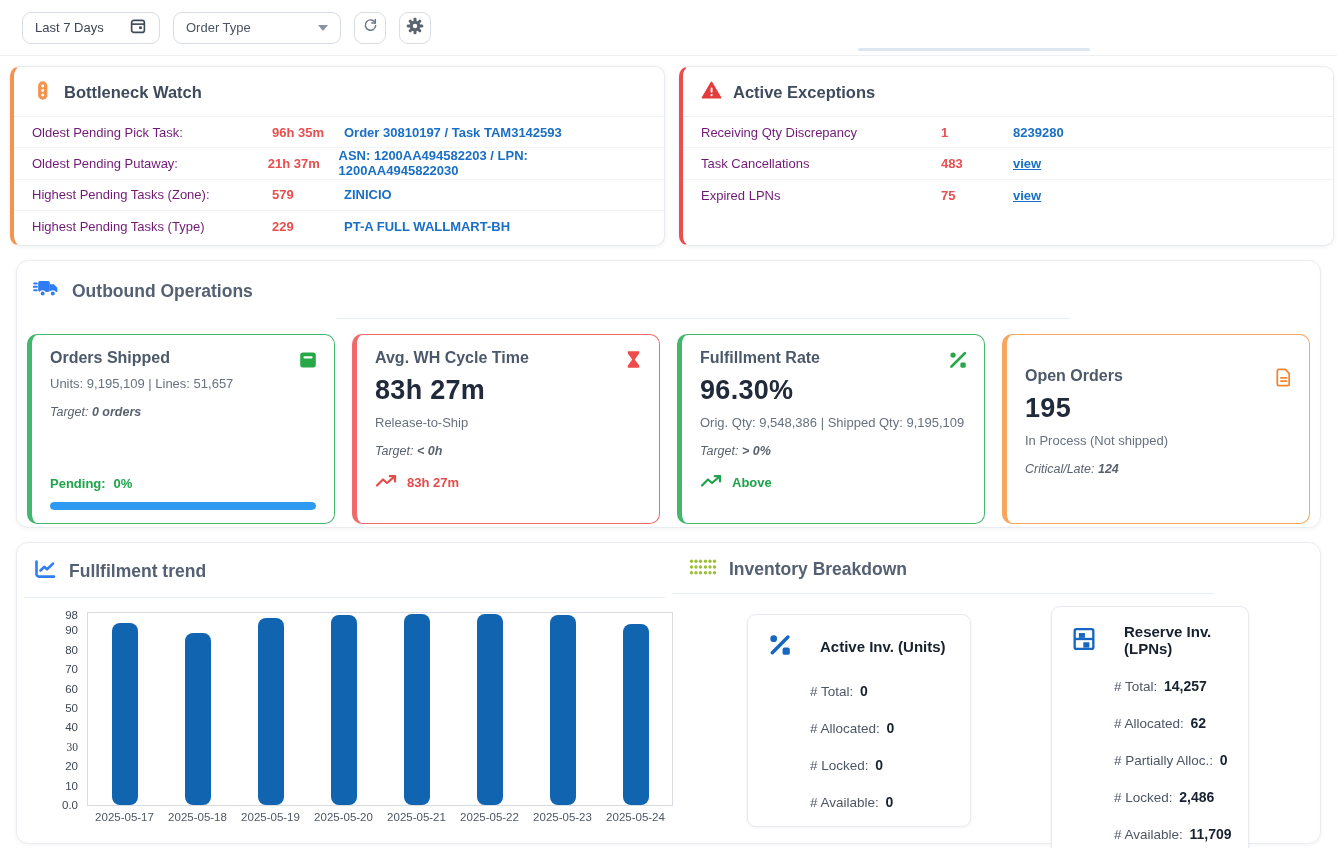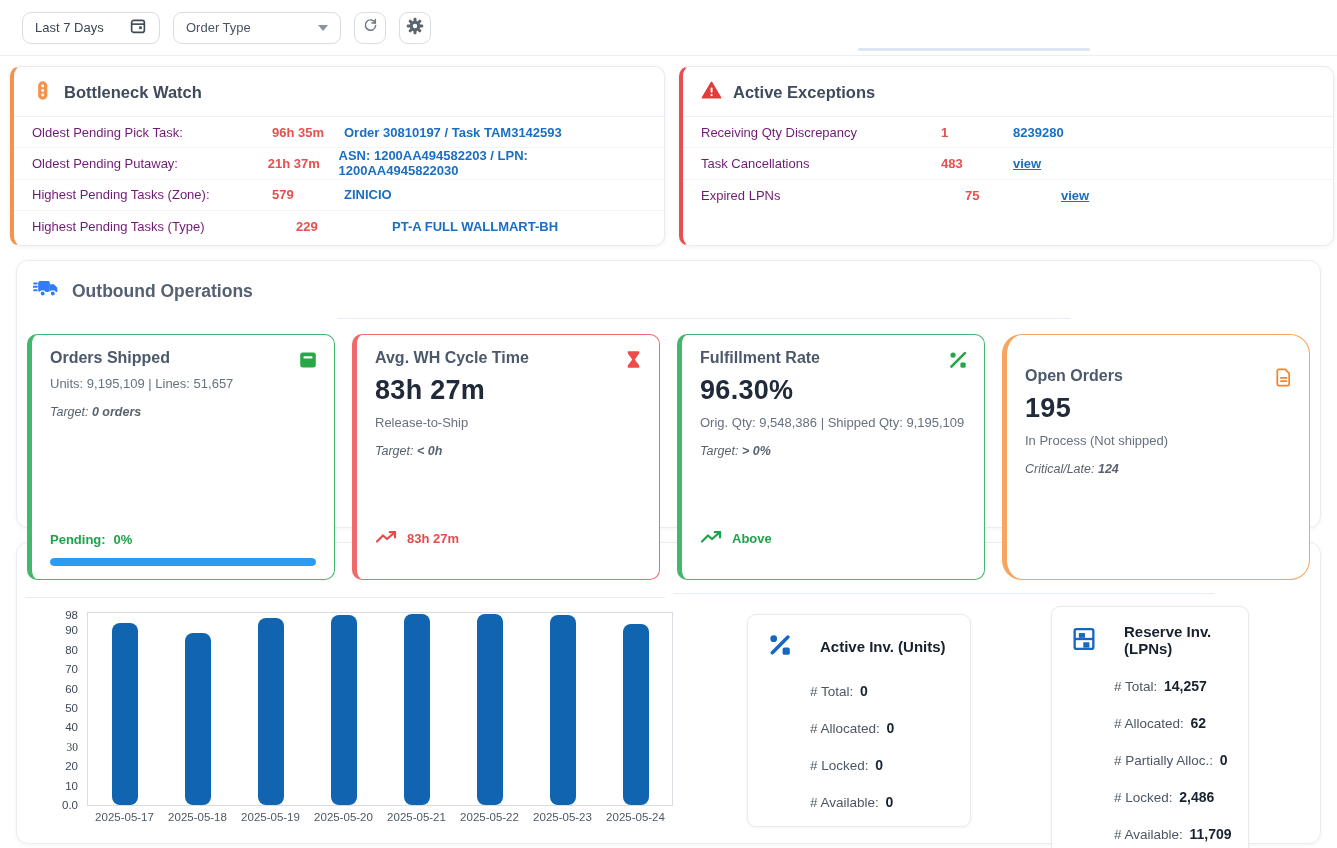--- a/index.html
+++ b/index.html
@@ -25,56 +25,56 @@
   
   .row1 { display:flex; gap:14px; padding:10px 3px 0 10px; }
   .alert-card { flex:1; background:#fff; border:1px solid #e8ebf0; border-radius:10px; height:180px;
     box-shadow:0 1px 4px rgba(30,40,60,.07); overflow:hidden; }
   .alert-card.orange { border-left:4px solid var(--orange); }
   .alert-card.red    { border-left:4px solid var(--red); }
   .alert-head { display:flex; align-items:center; gap:11px; padding:13px 18px 11px;
     border-bottom:1px solid #eef1f5; font-size:16.5px; font-weight:700; color:#3f4b5d; }
   .alert-row { display:flex; align-items:center; padding:0 18px; height:31.3px;
     border-bottom:1px solid #f2f4f7; font-size:13px; }
-  .alert-row:last-child { border-bottom:none;gap:24px; }
+  .alert-row:last-child { border-bottom:none; }
   .alert-label { width:240px; color:#701a75; }
   .alert-value { width:72px; color:var(--red); font-weight:700; }
   .alert-link { color:var(--link); font-weight:700; text-decoration:none; cursor:pointer; }
   .alert-link.u { text-decoration:underline; }
 
   
   .section-card { margin:14px 16px 0 16px; background:#fff; border:1px solid #e9ecf1;
     border-radius:12px; box-shadow:0 1px 4px rgba(30,40,60,.05); }
   .section-head { display:flex; align-items:center; gap:12px; padding:14px 16px 11px;
     font-size:17.5px; font-weight:700; color:#556072; }
   .head-rule { height:1px; background:#e7edf4; }
   .rule-outbound { margin-left:320px; margin-right:250px; }
   .rule-trend { margin:0 8px 0 8px; }
   .rule-inv { margin-right:106px; }
 
   
   #outbound { height:268px; }
   .kpi-row { display:flex; gap:17px; padding:15px 10px 0 10px; }
   .kpi-card { flex:1; border:1.5px solid; border-left-width:5px; border-radius:10px;
-    padding:14px 18px; height:246px; position:relative; background:#fff; }
+    padding:14px 18px; height:190px; position:relative; background:#fff; }
   .kpi-green  { border-color:#44b76e; }
   .kpi-red    { border-color:#ef6a6a; }
   .kpi-orange { border-color:#f8a55f; }
   .kpi-title { font-size:16px; font-weight:700; color:#4c596b; }
   .kpi-value { font-size:27px; font-weight:700; color:#202a3a; margin-top:8px; letter-spacing:.3px; }
   .kpi-sub { font-size:13px; color:#67717f; margin-top:9px; }
   .kpi-target { font-size:12.5px; font-style:italic; color:#59636f; margin-top:14px; }
   .kpi-target b { font-weight:700; }
   .kpi-icon { position:absolute; top:14px; right:15px; }
   .kpi-icon.low { top:32px; }
   .kpi-status { position:absolute; left:18px; bottom:32px; font-size:13px; font-weight:600;
     display:flex; align-items:center; gap:8px; }
   .kpi-status.green { color:#1ea34a; }
   .kpi-status.red   { color:#e44b4b; }
-  .kpi-pad-top { padding-top:32px;border-radius:20px; }
+  .kpi-pad-top { padding-top:32px; }
   .progress { position:absolute; left:18px; right:18px; bottom:13px; height:8px; border-radius:4px;
     background:#e8eef5; overflow:hidden; }
   .progress > div { height:100%; background:var(--progress); border-radius:4px; }
 
   
   #bottom { height:302px; display:flex; }
   .trend-col { width:656px; }
   .inv-col { flex:1; }
 
   .chart-wrap { position:relative; height:234px; margin:2px 0 0 0; }

